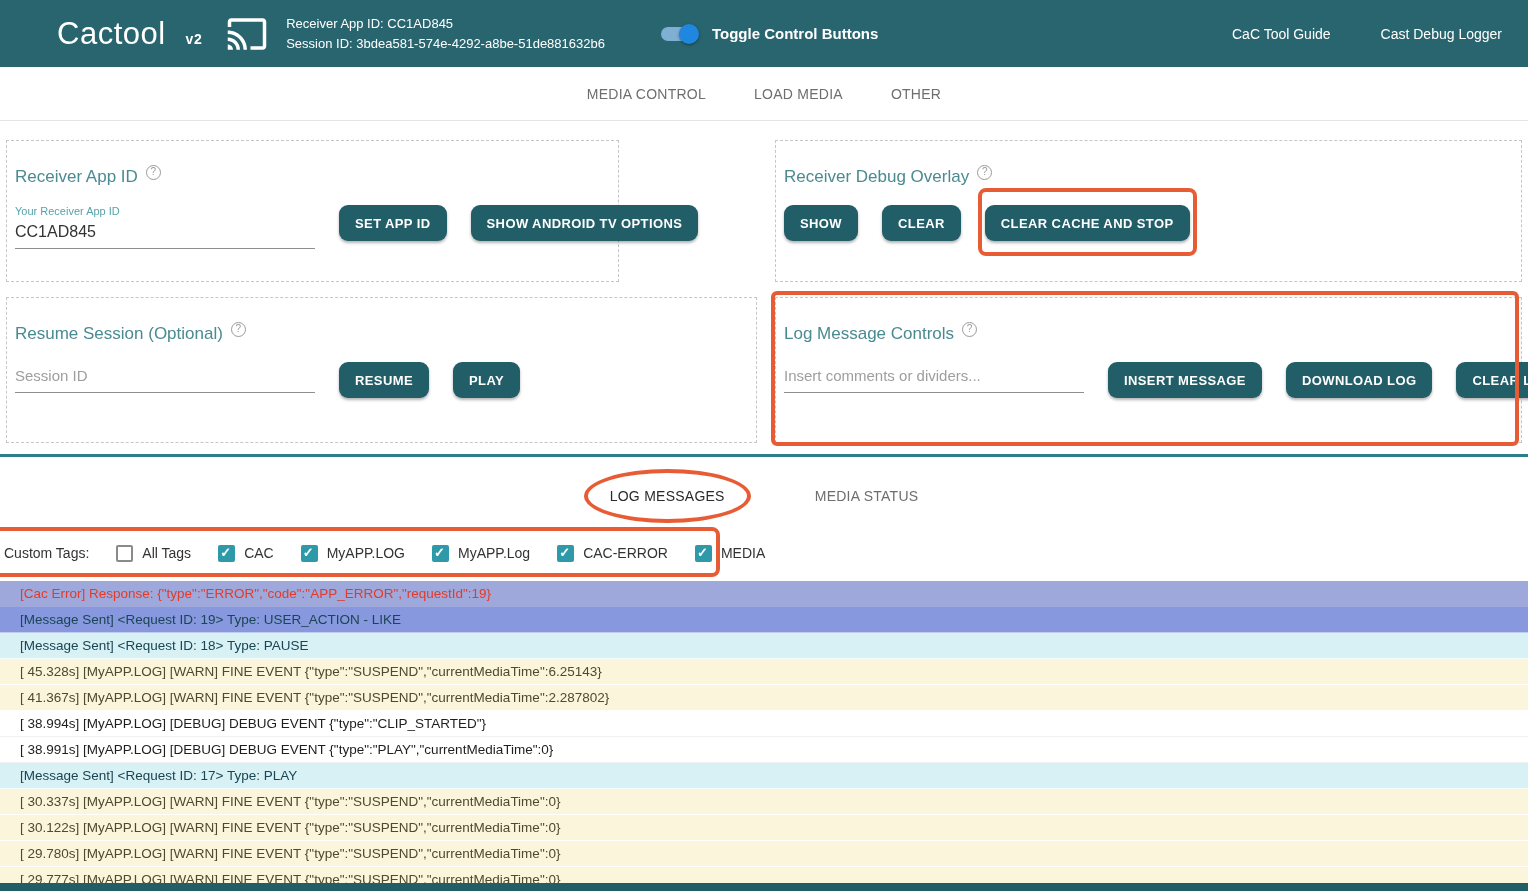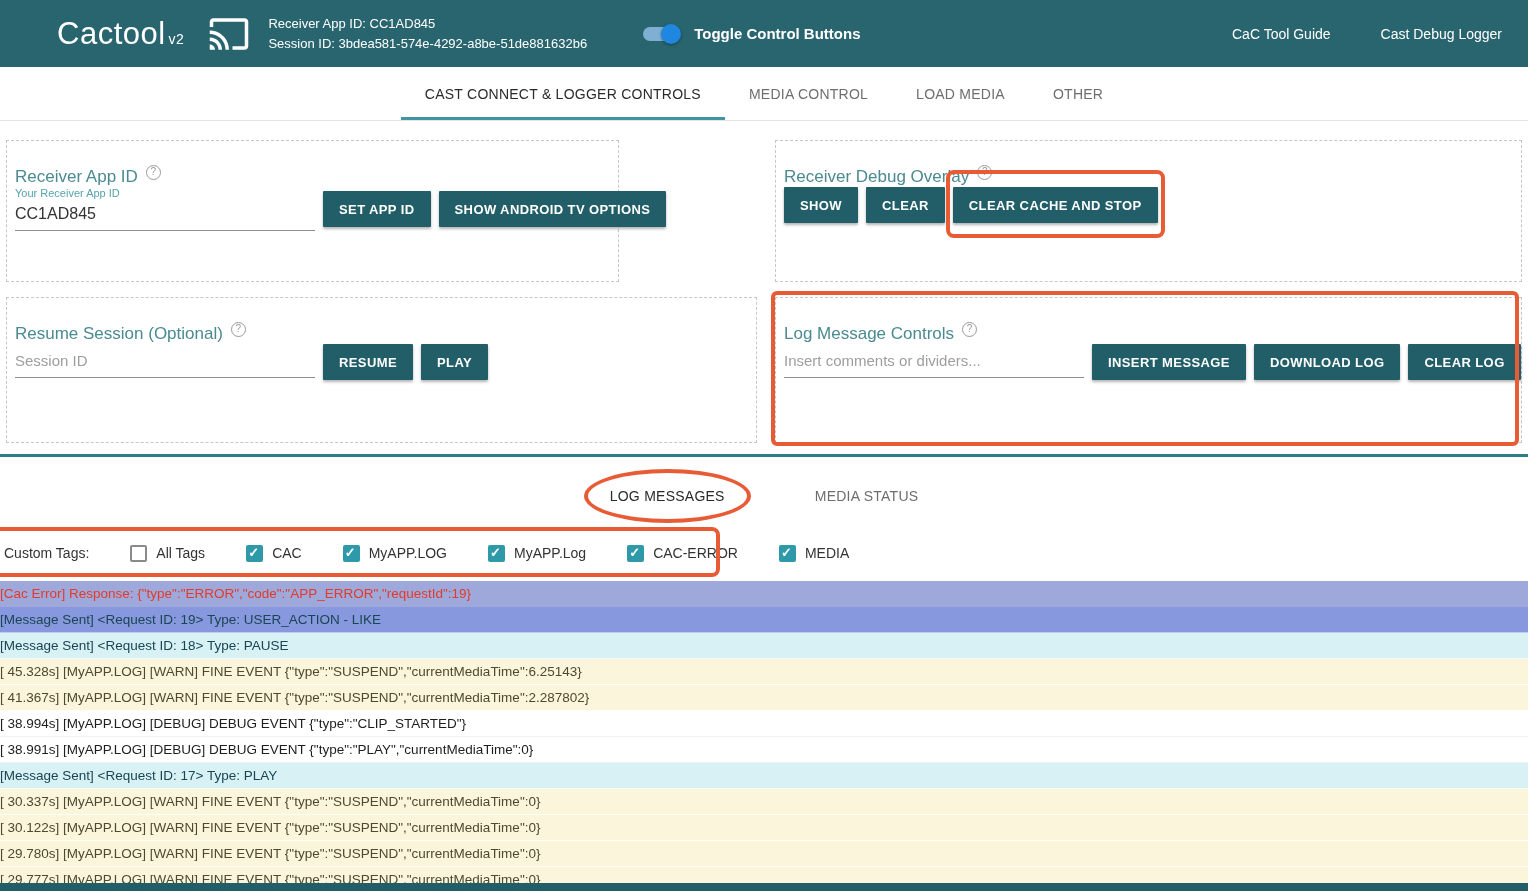--- a/index.html
+++ b/index.html
@@ -3,21 +3,21 @@
 <meta charset="utf-8">
 <style>
   * { margin:0; padding:0; box-sizing:border-box; }
   html,body { background:#ffffff; }
   body { font-family:"Liberation Sans", sans-serif; }
   .page { position:relative; width:1528px; height:891px; overflow:hidden; background:#fff; }
 
   
   .header { height:67px; background:var(--header-bg,#29656F); display:flex; align-items:center; color:#fff; }
   .logo { margin-left:57px; font-size:31px; font-weight:500; letter-spacing:.5px; white-space:nowrap; }
-  .logo .ver { font-size:14px; font-weight:400; margin-left:3px; }
+  .logo .ver { font-size:14px; font-weight:700; margin-left:20px; }
   .cast-icon { margin-left:22px; width:46px; height:42px; flex:0 0 auto; }
   .ids { margin-left:16px; font-size:13px; line-height:20px; white-space:nowrap; }
   .toggle-wrap { margin-left:56px; display:flex; align-items:center; }
   .switch { position:relative; width:34px; height:14px; border-radius:7px; background:var(--toggle-track,#7FAFD3); cursor:pointer; flex:0 0 auto; }
   .switch .knob { position:absolute; right:-4px; top:-3px; width:20px; height:20px; border-radius:50%;
                   background:var(--toggle-knob,#1F87DF); box-shadow:0 1px 3px rgba(0,0,0,.4); }
   .toggle-label { margin-left:17px; font-size:15px; font-weight:700; white-space:nowrap; }
   .header-links { margin-left:auto; display:flex; gap:50px; margin-right:26px; font-size:14px; }
   .header-link { cursor:pointer; white-space:nowrap; }
 
@@ -33,27 +33,27 @@
   .panels-area { position:relative; height:336px; background:#fff; }
   .panel { position:absolute; border:1px dashed #c6c6c6; background:#fff; padding:26px 14px 12px 8px; }
   .panel-a { left:6px; top:19px; width:613px; height:142px; }
   .panel-b { left:775px; top:19px; width:747px; height:142px; }
   .panel-c { left:6px; top:176px; width:751px; height:146px; }
   .panel-d { left:775px; top:176px; width:747px; height:146px; }
   .panel-title-row { display:flex; align-items:flex-start; gap:8px; }
   .panel-title { font-size:17px; font-weight:500; color:var(--panel-title,#4A8A91); }
   .help-icon { width:15px; height:15px; border:1.5px solid #9a9a9a; border-radius:50%; color:#9a9a9a;
                font-size:10px; line-height:12px; text-align:center; margin-top:-2px; cursor:pointer; flex:0 0 auto; }
-  .panel-row { display:flex; align-items:center; gap:8px; }
+  .panel-row { display:flex; align-items:flex-start; margin-top:18px; gap:24px; }
   .field { width:300px; flex:0 0 auto; }
   .field-label { font-size:11px; color:var(--field-label,#55A3AB); margin-bottom:1px; }
   .field-input { width:100%; border:none; outline:none; border-bottom:1px solid #8f8f8f; font-size:16px;
                  padding:5px 0 7px; color:#333; background:transparent; font-family:inherit; }
   .field-input::placeholder { color:#9e9e9e; font-size:15px; }
-  .btn { height:36px; padding:0 16px; background:var(--button-bg,#215E68); color:#fff; border:none; border-radius:1px;
+  .btn { height:36px; padding:0 16px; background:var(--button-bg,#215E68); color:#fff; border:none; border-radius:9px;
          font-size:13px; font-weight:700; letter-spacing:.4px; box-shadow:0 2px 3px rgba(0,0,0,.3);
          cursor:pointer; font-family:inherit; white-space:nowrap; }
   .section-divider { position:absolute; left:0; right:0; bottom:0; height:3px; background:var(--divider,#2F7D88); }
 
   
   .annot-wrap { position:relative; display:inline-flex; }
   .annot-box { position:absolute; left:-7px; right:-7px; top:-17px; bottom:-15px; border:4px solid var(--annotation,#E85C35);
                border-radius:8px; pointer-events:none; }
   .annot-panel-d { position:absolute; left:771px; top:170px; width:748px; height:155px;
                    border:4px solid var(--annotation,#E85C35); border-radius:6px; pointer-events:none; }
@@ -63,31 +63,31 @@
               border-radius:8px; pointer-events:none; }
 
   
   .log-tabs { height:68px; display:flex; justify-content:center; align-items:center; padding-top:10px; background:#fff;gap:42px; }
   .log-tabs .tab { height:44px; }
   .tab-wrap { position:relative; display:flex; }
 
   
   .custom-tags { height:56px; position:relative; display:flex; align-items:center; padding-left:4px; background:#fff; }
   .ct-label { font-size:14px; color:#333; white-space:nowrap; }
-  .tag-item { display:flex; align-items:center; margin-left:41px; cursor:pointer; }
+  .tag-item { display:flex; align-items:center; margin-left:27px; cursor:pointer; }
   .checkbox { width:17px; height:17px; border-radius:2px; margin-right:9px; position:relative; flex:0 0 auto; }
   .checkbox[data-checked="false"] { border:2px solid #8a8a8a; background:#fff; }
   .checkbox[data-checked="true"] { background:var(--checkbox-teal,#2D99A9); }
   .checkbox[data-checked="true"]::after { content:"\2713"; color:#fff; font-size:13px; font-weight:700;
       position:absolute; left:2px; top:0; }
   .tag-label { font-size:14px; color:#333; white-space:nowrap; }
 
   
   .log-list { background:#fff; }
-  .log-row { height:26px; line-height:25px; font-size:13.5px; white-space:nowrap; overflow:hidden; }
+  .log-row { height:26px; line-height:25px; font-size:13.5px; padding-left:20px; white-space:nowrap; overflow:hidden; }
   .log-row[data-type="error"]     { background:var(--row-error-bg,#9FA8DA);  color:var(--row-error-text,#E33A2A); }
   .log-row[data-type="sent-blue"] { background:var(--row-sent-blue-bg,#8798DF); color:var(--row-sent-text,#1A4553); border-bottom:1px solid rgba(255,255,255,.5); }
   .log-row[data-type="sent-cyan"] { background:var(--row-cyan-bg,#D7F1F5);   color:var(--row-sent-text,#1A4553); border-bottom:1px solid rgba(255,255,255,.7); }
   .log-row[data-type="warn"]      { background:var(--row-warn-bg,#FBF5DC);   color:var(--row-warn-text,#4D4A2E); border-bottom:1px solid rgba(255,255,255,.9); }
   .log-row[data-type="debug"]     { background:#fff;                          color:var(--row-debug-text,#1E1E1E); border-bottom:1px solid #f1f1f1; }
 
   .footer-bar { position:absolute; left:0; bottom:0; width:100%; height:8px; background:var(--footer,#215E68); }
 </style>
 </head>
 <body>
@@ -111,21 +111,20 @@
         </div>
       <span class="toggle-label">Toggle Control Buttons</span>
     </div>
     <nav class="header-links">
       <a class="header-link">CaC Tool Guide</a>
       <a class="header-link">Cast Debug Logger</a>
     </nav>
   </header>
 
   <nav class="main-tabs">
-    <div class="tab" data-active="true">CAST CONNECT &amp; LOGGER CONTROLS</div>
     <div class="tab" data-active="false">MEDIA CONTROL</div>
     <div class="tab" data-active="false">LOAD MEDIA</div>
     <div class="tab" data-active="false">OTHER</div>
   </nav>
 
   <section class="panels-area">
 
     <div class="panel panel-a">
       <div class="panel-title-row">
         <span class="panel-title">Receiver App ID</span>

